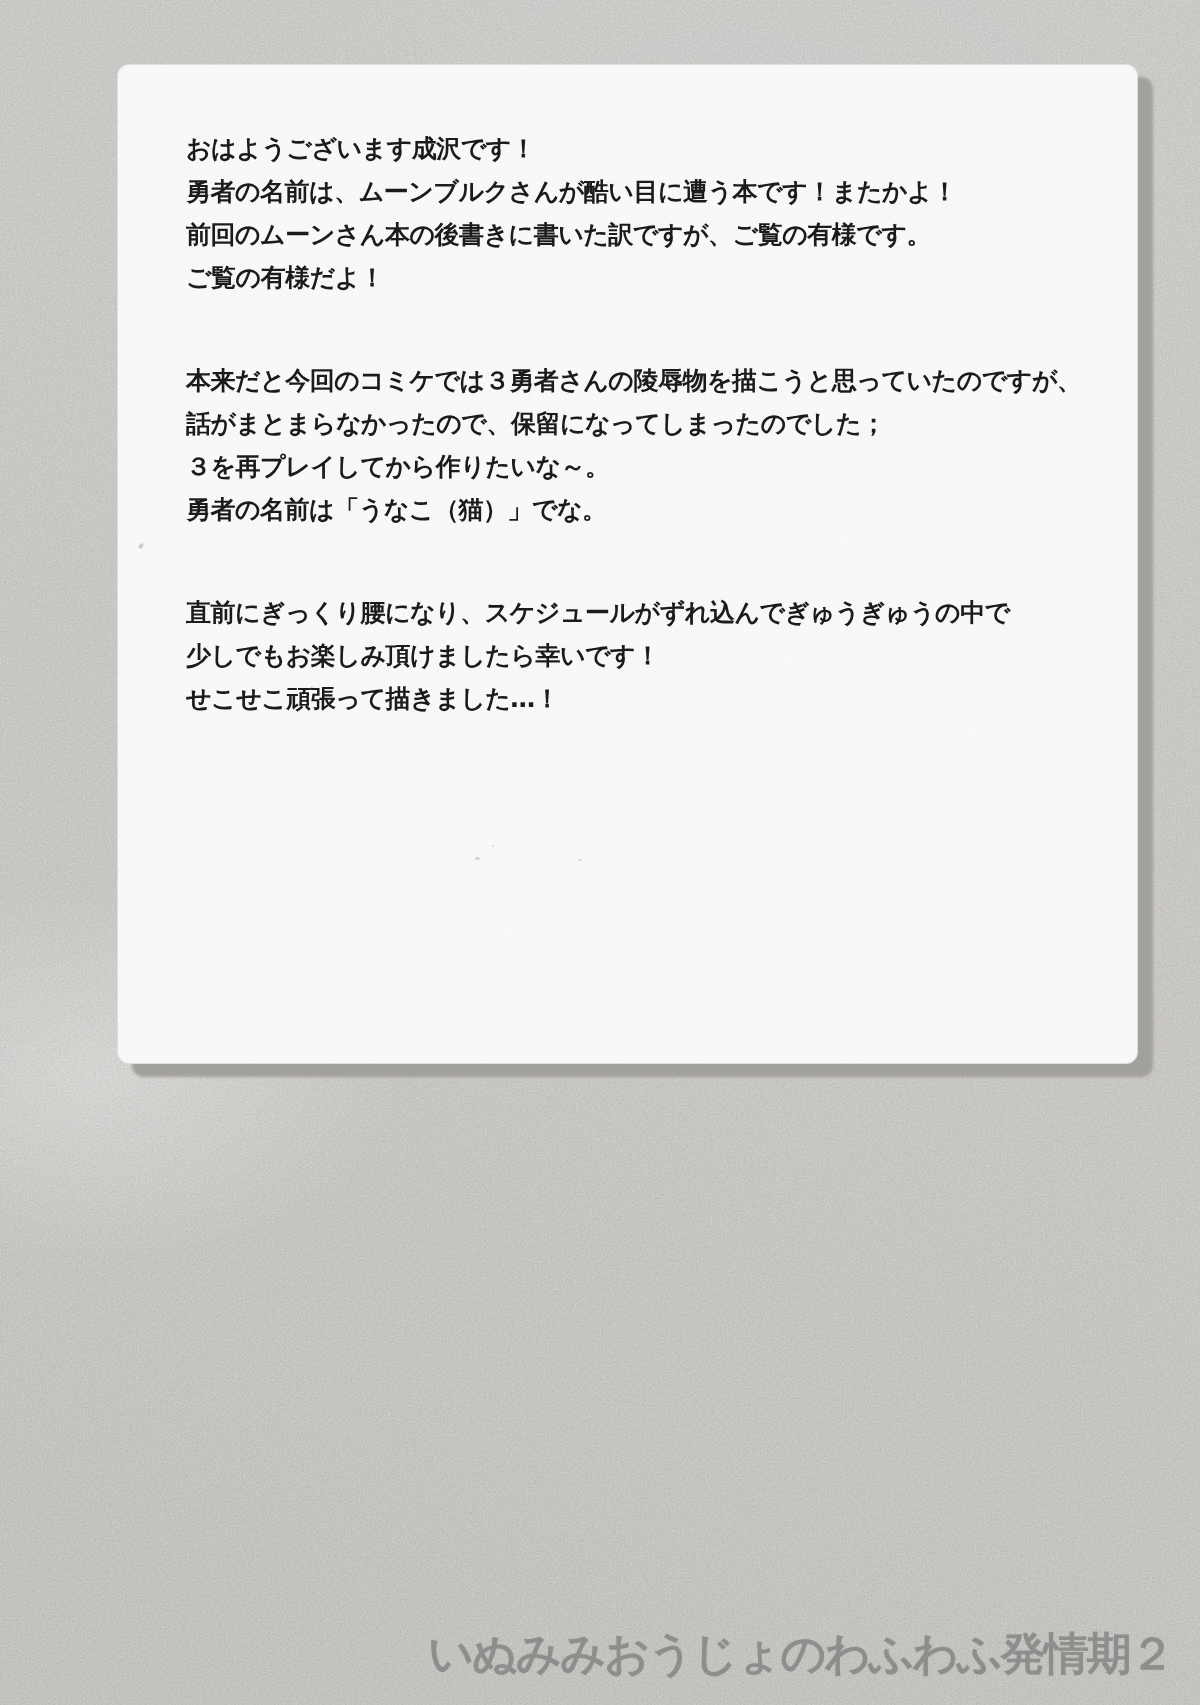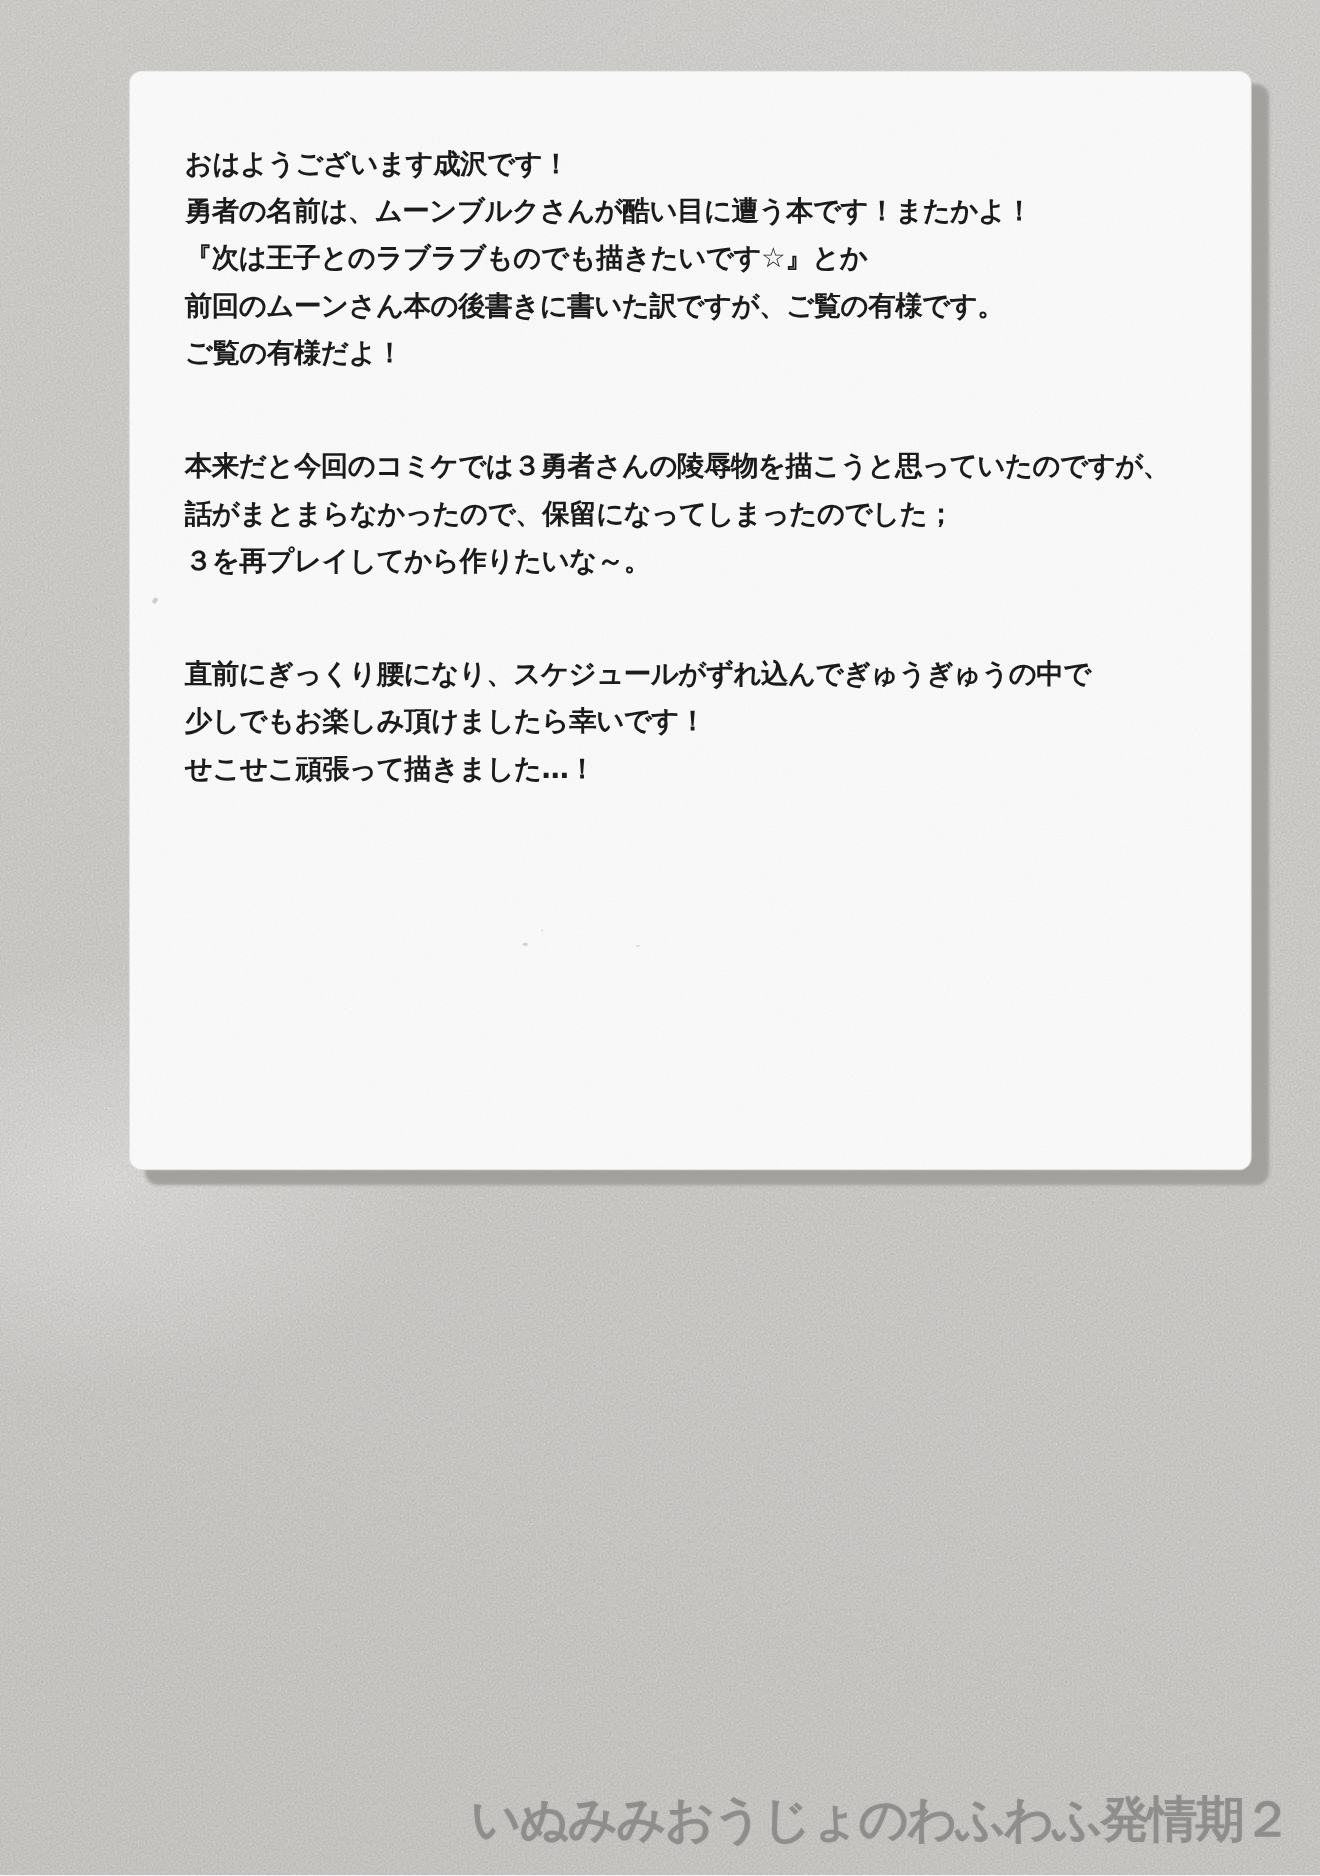--- a/index.html
+++ b/index.html
@@ -25,20 +25,21 @@
   .card{
     position:absolute;
     left:117px; top:64px;
     width:1021px; height:1000px;
     background:#fefefe;
     border:1px solid rgba(180,178,174,0.35);
     border-radius:12px;
     box-shadow:15px 13px 3px #a7a5a2;
     z-index:1;
     box-sizing:border-box;
+    padding-left:18px;
   }
   .text-block{
     padding:62px 34px 0 50px;
     color:#1c1c1c;
     font-size:25px;
     line-height:43px;
     font-weight:600;
     letter-spacing:-0.5px;
   }
   .para + .para{ margin-top:60px; }
@@ -78,28 +79,28 @@
       <feColorMatrix type="matrix" values="0 0 0 0 0  0 0 0 0 0  0 0 0 0 0  0.22 0.22 0.22 0 0"></feColorMatrix>
     </filter>
     <rect x="0" y="0" width="1200" height="1705" filter="url(#grain1)"></rect>
   </svg>
 
   <div class="card">
     <div class="text-block">
       <div class="para">
         <div class="line">おはようございます成沢です！</div>
         <div class="line">勇者の名前は、ムーンブルクさんが酷い目に遭う本です！またかよ！</div>
-        <div class="line">『次は王子とのラブラブものでも描きたいです☆』とか</div>
         <div class="line">前回のムーンさん本の後書きに書いた訳ですが、ご覧の有様です。</div>
         <div class="line">ご覧の有様だよ！</div>
       </div>
       <div class="para">
         <div class="line">本来だと今回のコミケでは３勇者さんの陵辱物を描こうと思っていたのですが、</div>
         <div class="line">話がまとまらなかったので、保留になってしまったのでした；</div>
         <div class="line">３を再プレイしてから作りたいな～。</div>
+        <div class="line">勇者の名前は「うなこ（猫）」でな。</div>
       </div>
       <div class="para">
         <div class="line">直前にぎっくり腰になり、スケジュールがずれ込んでぎゅうぎゅうの中で</div>
         <div class="line">少しでもお楽しみ頂けましたら幸いです！</div>
         <div class="line">せこせこ頑張って描きました…！</div>
       </div>
     </div>
   </div>
 
   <svg class="grain top" width="1200" height="1705" xmlns="http://www.w3.org/2000/svg">

